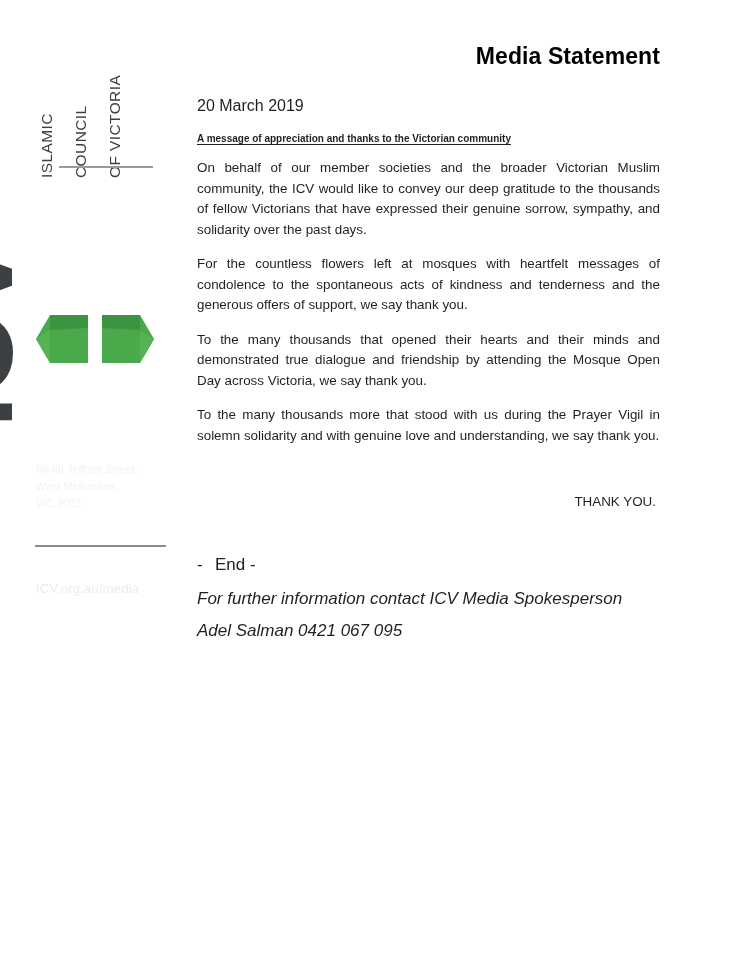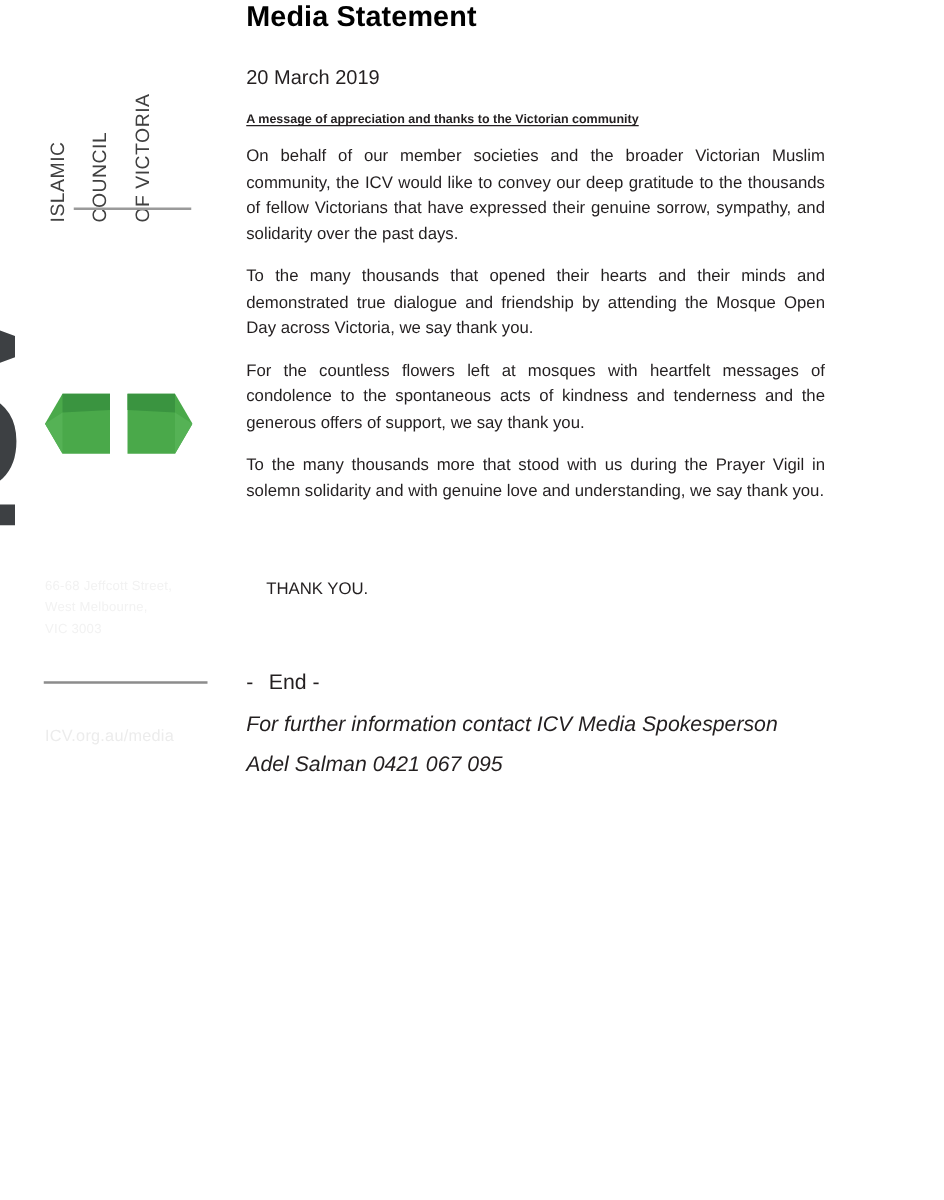--- a/index.html
+++ b/index.html
@@ -133,21 +133,22 @@
   
   .doc {
     position: absolute;
     left: 197px;
     top: 0;
     width: 463px;
   }
 
   .doc-title {
     margin: 0;
-    text-align: left;
+    padding-top: 43px;
+    text-align: right;
     font-size: 23px;
     font-weight: 700;
     letter-spacing: 0.1px;
     color: #000000;
   }
 
   .doc-date {
     margin: 0;
     padding-top: 26px;
     font-size: 16px;
@@ -169,25 +170,26 @@
     margin: 0;
     padding-top: 14px;
     font-size: 13.4px;
     line-height: 20.5px;
     text-align: justify;
     color: #231f20;
     hyphens: none;
   }
 
   .thanks {
-    margin: 16px;
+    margin: 4px;
     padding-top: 42px;
     font-size: 13.4px;
     line-height: 20.5px;
     color: #231f20;
+    text-align: right;
   }
 
   .endline {
     margin: 0;
     padding-top: 38px;
     font-size: 17px;
     line-height: 20.5px;
     color: #231f20;
   }
   .endline .dash { display: inline-block; width: 18px; }
@@ -247,22 +249,22 @@
 
   <div class="doc">
 
     <h1 class="doc-title">Media Statement</h1>
 
     <p class="doc-date">20 March 2019</p>
 
     <p class="doc-subheading">A message of appreciation and thanks to the Victorian community</p>
 
     <p class="para">On behalf of our member societies and the broader Victorian Muslim community, the ICV would like to convey our deep gratitude to the thousands of fellow Victorians that have expressed their genuine sorrow, sympathy, and solidarity over the past days.</p>
+    <p class="para">For the countless flowers left at mosques with heartfelt messages of condolence to the spontaneous acts of kindness and tenderness and the generous offers of support, we say thank you.</p>
     <p class="para">To the many thousands that opened their hearts and their minds and demonstrated true dialogue and friendship by attending the Mosque Open Day across Victoria, we say thank you.</p>
-    <p class="para">For the countless flowers left at mosques with heartfelt messages of condolence to the spontaneous acts of kindness and tenderness and the generous offers of support, we say thank you.</p>
     <p class="para">To the many thousands more that stood with us during the Prayer Vigil in solemn solidarity and with genuine love and understanding, we say thank you.</p>
 
     <p class="thanks">THANK YOU.</p>
 
     <p class="endline">
       <span class="dash">-</span><span>End -</span>
     </p>
 
     <p class="contact">For further information contact ICV Media Spokesperson</p>
 

